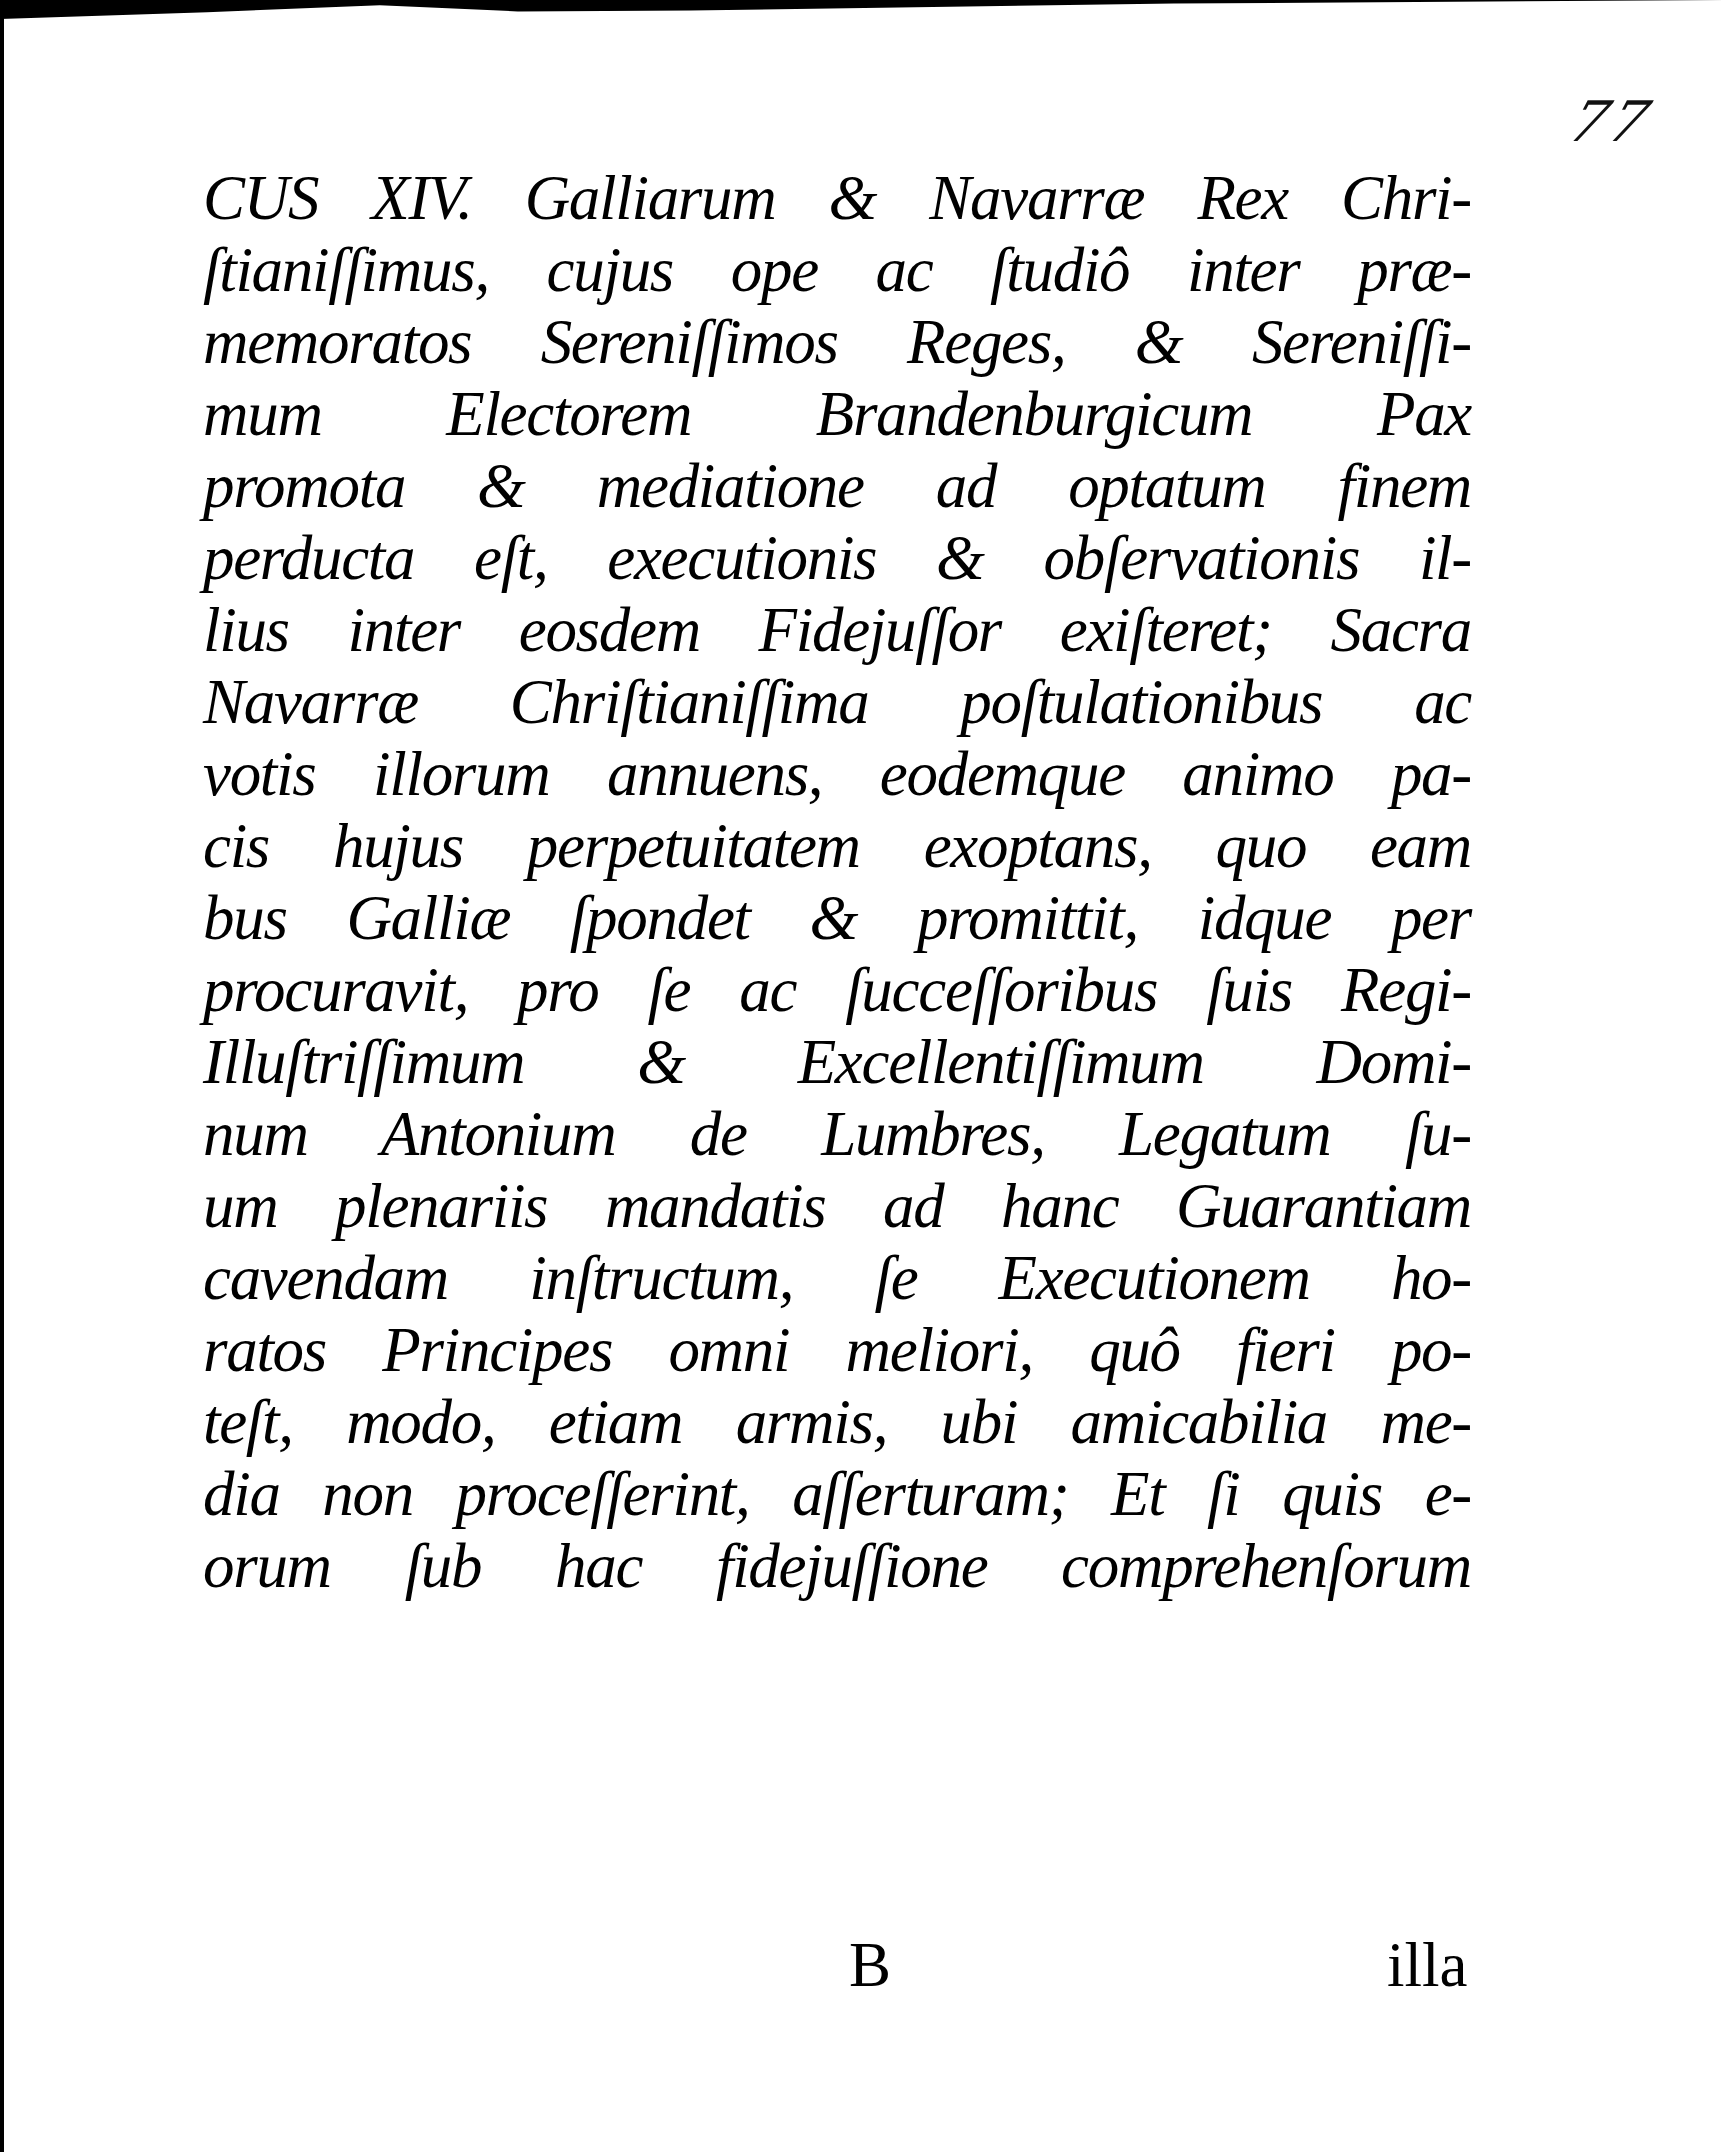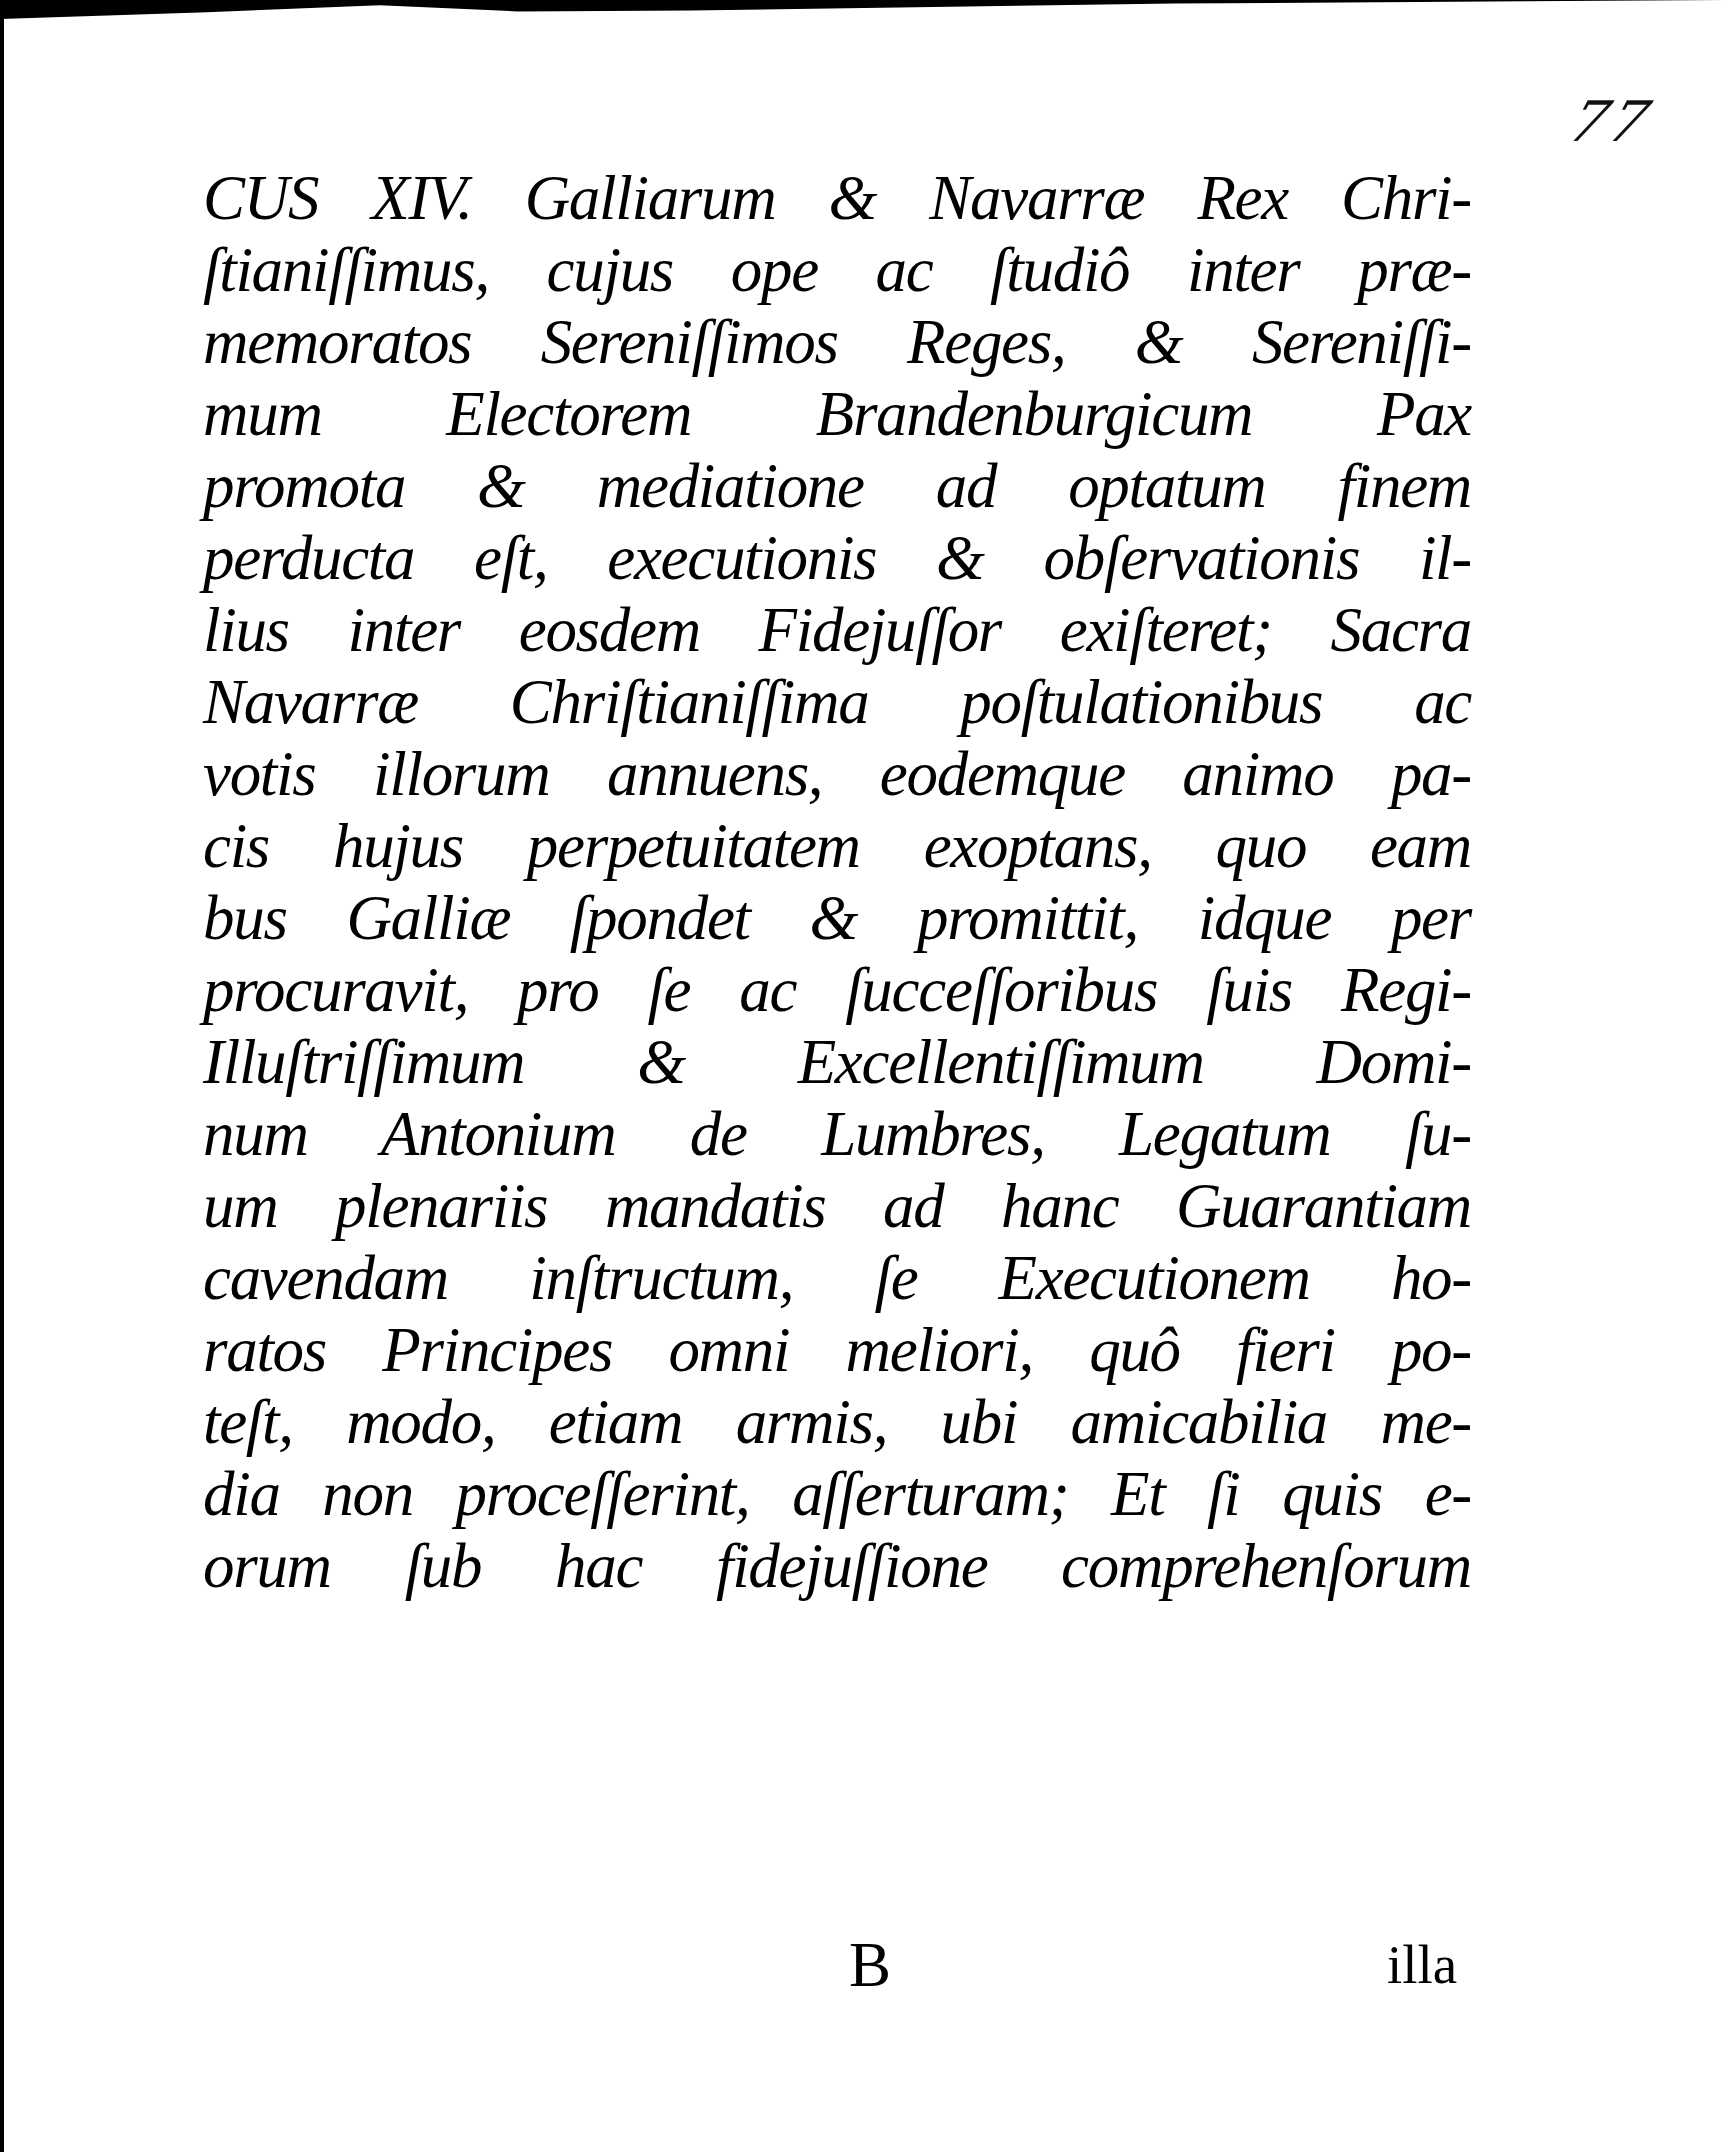--- a/index.html
+++ b/index.html
@@ -41,21 +41,21 @@
   }
   .footer {
     position: absolute; top: 1929px; left: 0; width: 1726px; height: 79px;
   }
   .signature {
     position: absolute; left: 849px; top: 0;
     font-size: 63px; line-height: 72px;
   }
   .catchword {
     position: absolute; left: 1387px; top: 0;
-    font-size: 55px; line-height: 72px;
+    font-size: 63px; line-height: 72px;
   }
 </style>
 </head>
 <body>
 
 <div class="scan-top"></div>
 <div class="scan-left"></div>
 
 <div class="page-number">77</div>
 

